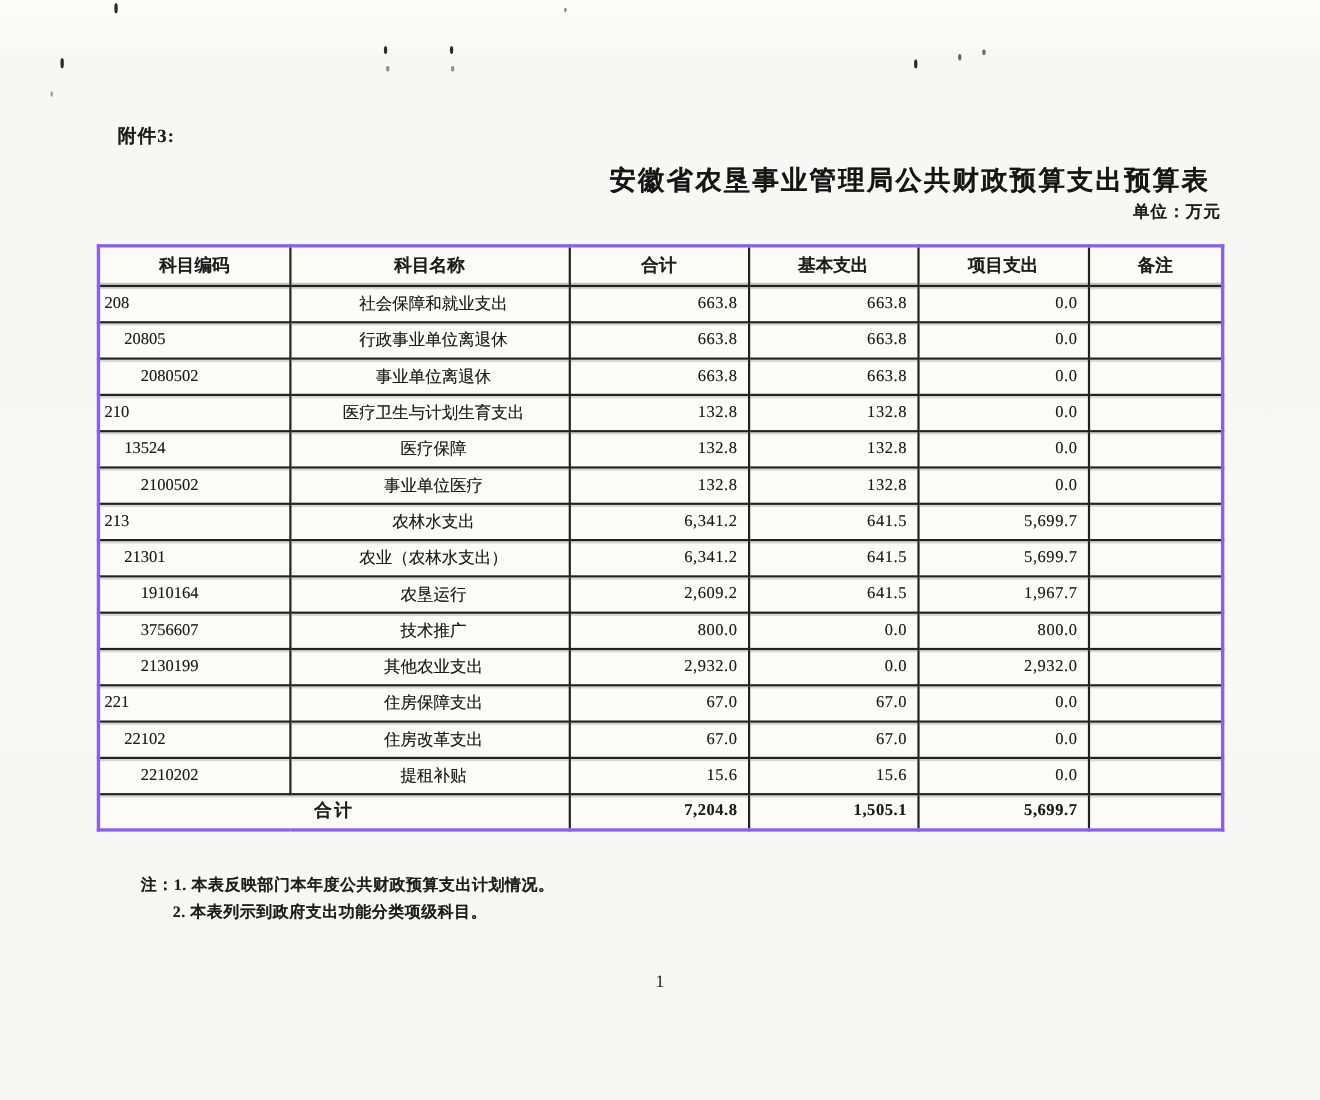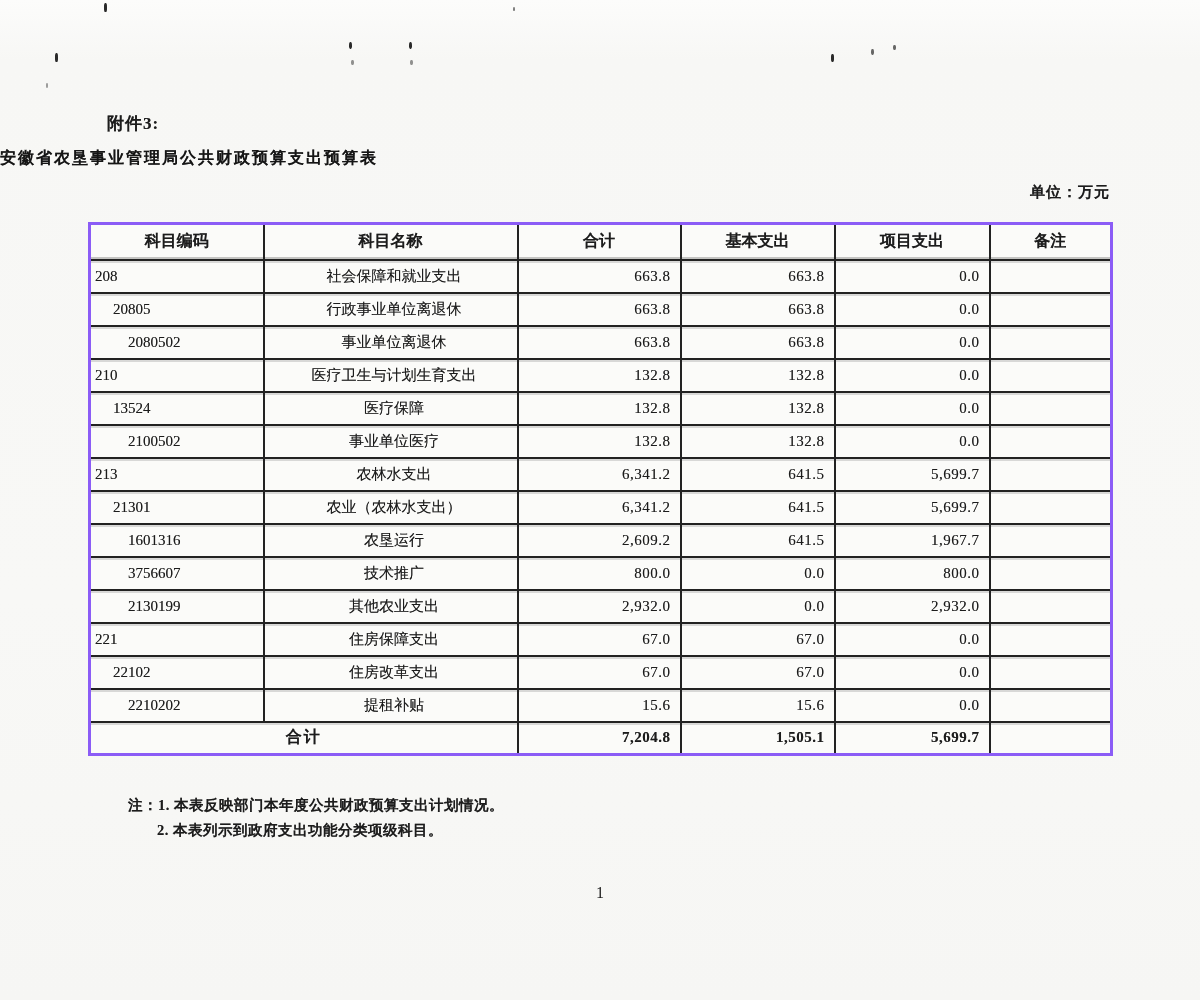--- a/index.html
+++ b/index.html
@@ -22,23 +22,23 @@
     font-weight: bold;
     letter-spacing: 1px;
     text-shadow: 0 0 0.5px rgba(20,20,20,0.55);
     padding-left: 19px;
   }
   .doc-title {
     position: absolute;
     left: 0;
     top: 148px;
     width: 1100px;
-    text-align: left;
+    text-align: right;
     font-family: "Liberation Sans", sans-serif;
-    font-size: 16px;
+    font-size: 24px;
     font-weight: bold;
     letter-spacing: 2px;
     color: #151515;
     text-shadow: 0 0 0.6px rgba(10,10,10,0.6);
   }
   .unit-label {
     position: absolute;
     right: 90px;
     top: 183px;
     font-size: 15px;
@@ -200,21 +200,21 @@
         </tr>
         <tr>
           <td class="cell-code indent-1">21301</td>
           <td class="cell-name">农业（农林水支出）</td>
           <td class="cell-num">6,341.2</td>
           <td class="cell-num">641.5</td>
           <td class="cell-num">5,699.7</td>
           <td class="cell-remark"></td>
         </tr>
         <tr>
-          <td class="cell-code indent-2">1601316</td>
+          <td class="cell-code indent-2">1910164</td>
           <td class="cell-name">农垦运行</td>
           <td class="cell-num">2,609.2</td>
           <td class="cell-num">641.5</td>
           <td class="cell-num">1,967.7</td>
           <td class="cell-remark"></td>
         </tr>
         <tr>
           <td class="cell-code indent-2">3756607</td>
           <td class="cell-name">技术推广</td>
           <td class="cell-num">800.0</td>

